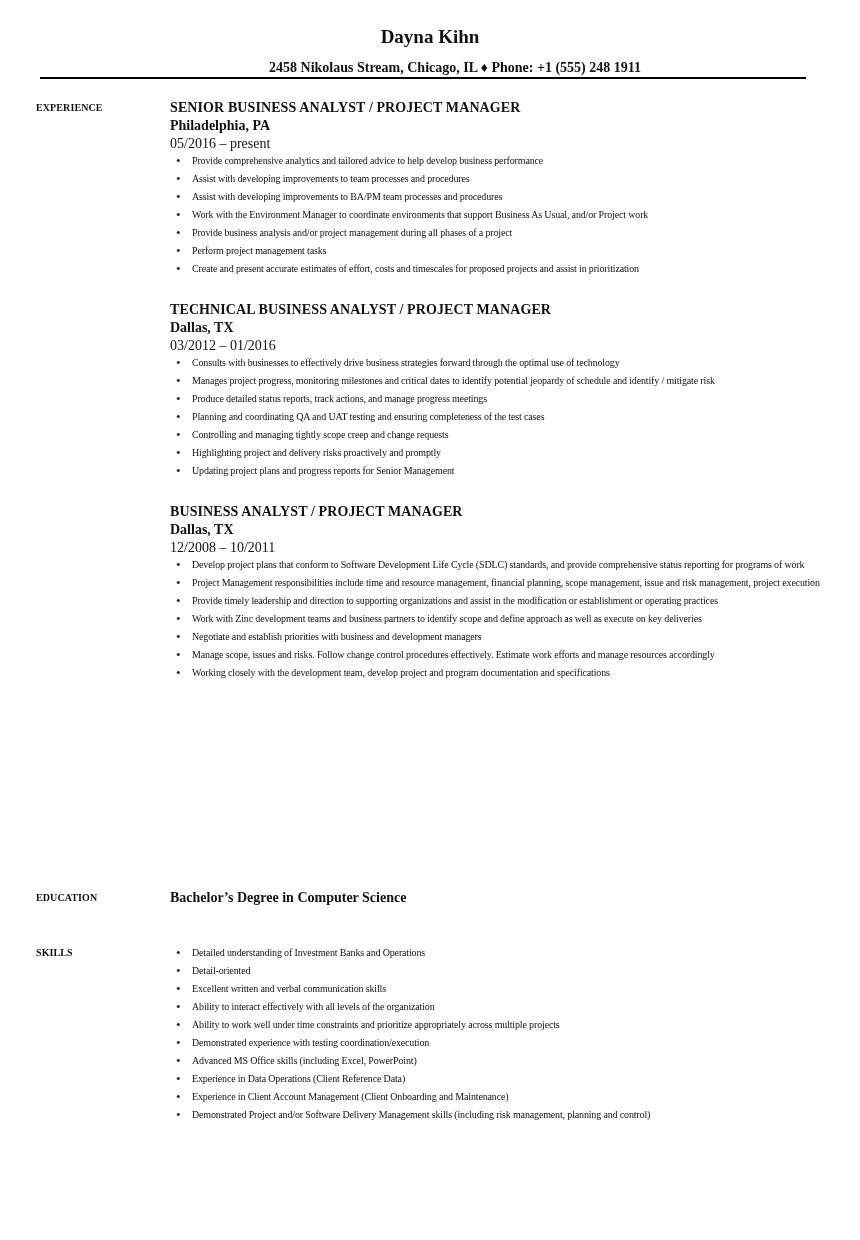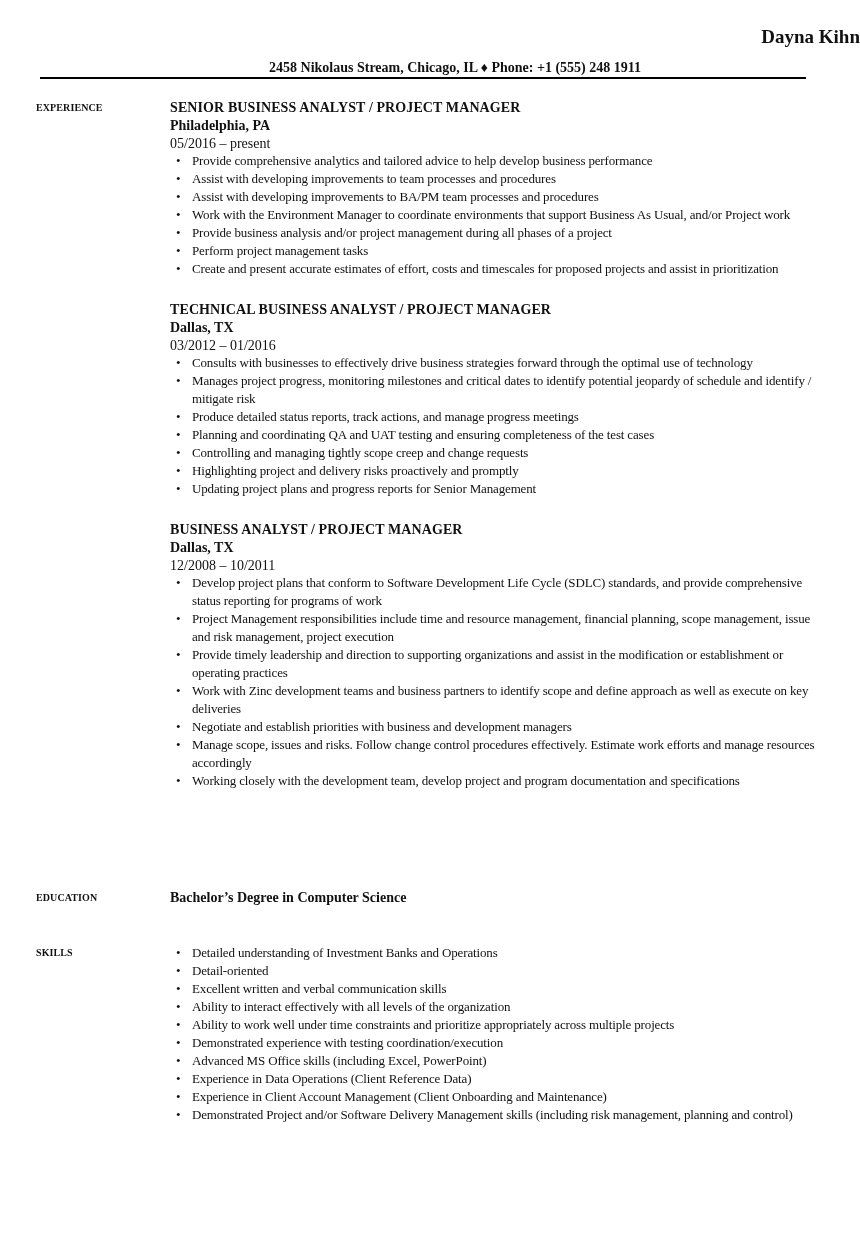--- a/index.html
+++ b/index.html
@@ -5,21 +5,21 @@
     html, body { margin: 0; padding: 0; background: #ffffff; }
     body {
       width: 860px; height: 1240px; overflow: hidden;
       font-family: "Liberation Serif", "DejaVu Serif", serif;
       color: #111111;
       position: relative;
     }
     .page { position: absolute; left: 0; top: 0; width: 860px; }
     .name {
       position: absolute; top: 25px; left: 0; width: 860px;
-      text-align: right; font-weight: bold; font-size: 19px; line-height: 24px;
+      text-align: center; font-weight: bold; font-size: 19px; line-height: 24px;
     }
     .contact {
       position: absolute; top: 59px; left: 0; width: 846px;
       text-align: center; font-weight: bold; font-size: 14px; line-height: 18px; padding-left: 32px;
     }
     .rule {
       position: absolute; top: 77px; left: 40px; width: 766px; height: 2px;
       background: #000;
     }
     .section { position: absolute; left: 0; width: 860px; }
@@ -29,21 +29,21 @@
     }
     .section-body { position: absolute; left: 170px; top: 0; width: 660px; }
     .job { margin-bottom: 23px; }
     .job-title, .school {
       font-weight: bold; font-size: 14px; line-height: 18px; letter-spacing: 0.1px;
     }
     .job-location, .degree { font-weight: bold; font-size: 14px; line-height: 18px; }
     .job-dates { font-size: 14px; line-height: 17px; }
     ul.bullets { margin: 0; padding: 0 0 0 22px; list-style: none; }
     ul.bullets li {
-      position: relative; font-size: 13px; line-height: 18px; letter-spacing: -0.15px;
+      position: relative; font-size: 10px; line-height: 18px; letter-spacing: -0.15px;
     }
     ul.bullets li::before {
       content: "\2022"; position: absolute; left: -16px; top: 0;
       font-size: 13px;
     }
   </style>
 </head>
 <body>
 
 <div class="page">

